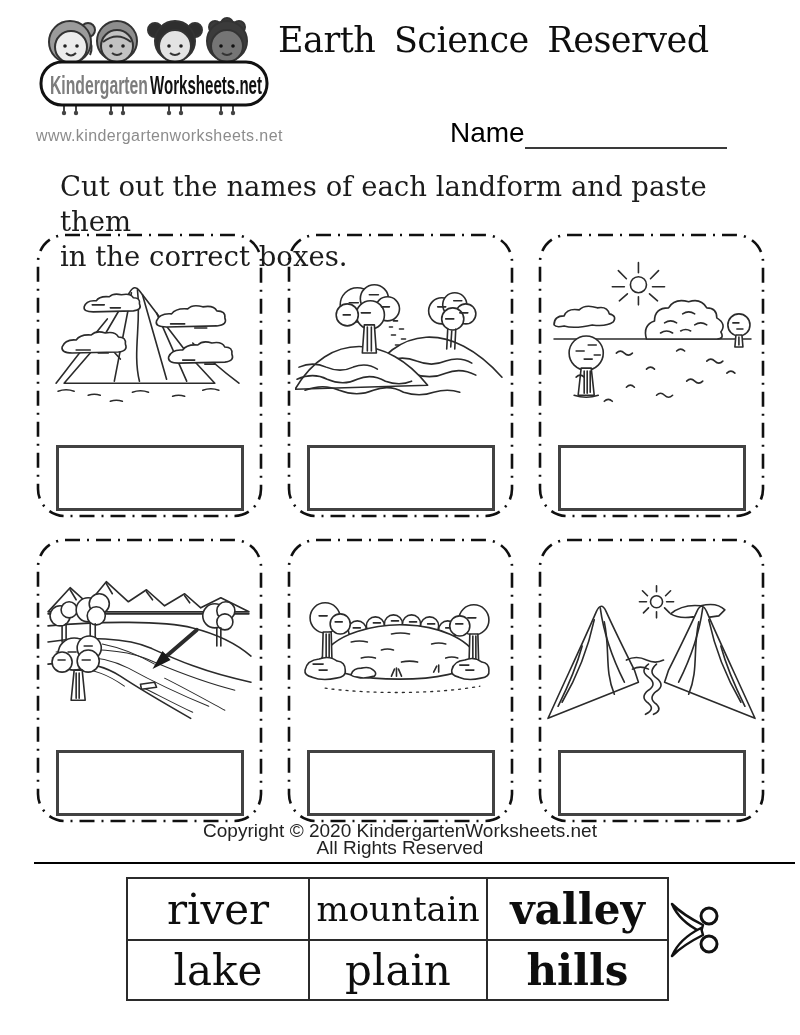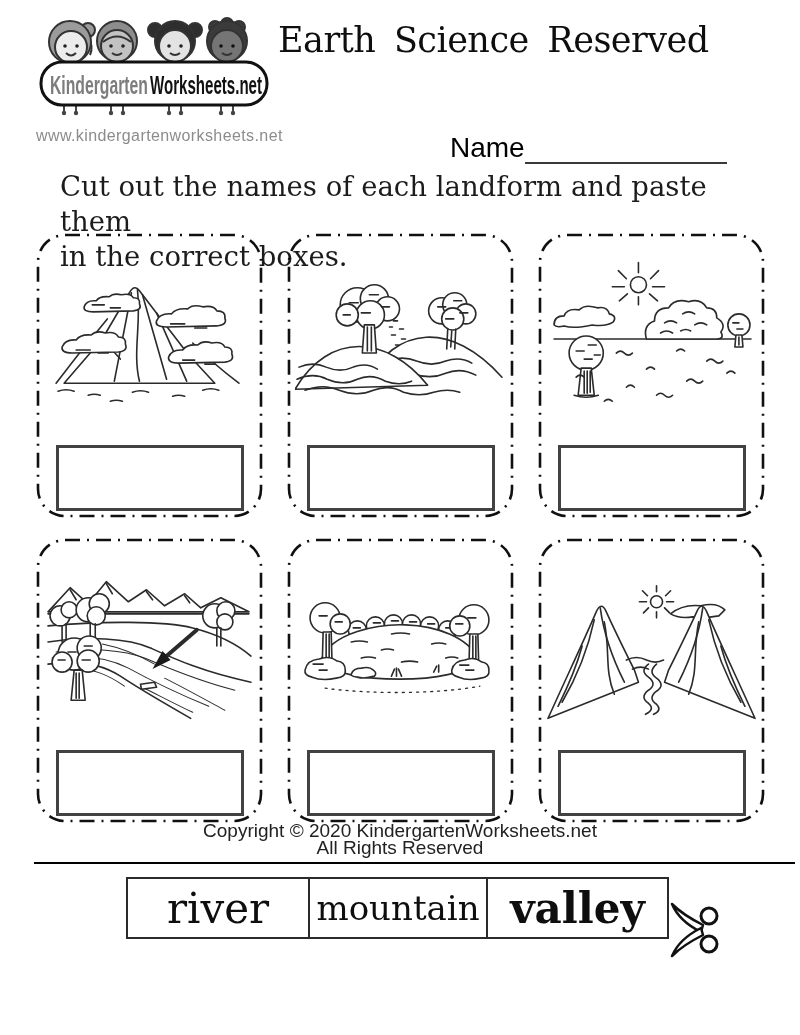--- a/index.html
+++ b/index.html
@@ -7,21 +7,21 @@
     position:relative; width:800px; height:1035px; background:#fff;
     font-family:"Liberation Sans", sans-serif; color:#111; overflow:hidden;
   }
   
   .logo { position:absolute; left:38px; top:14px; width:232px; height:102px; }
   .logo-url { position:absolute; left:36px; top:114px; width:250px;
     font-size:16px; letter-spacing:0.4px; color:#8c8c8c;margin-top:13px; }
   .title { position:absolute; left:278px; top:20px; width:500px; white-space:nowrap;
     font-family:"DejaVu Serif", serif; font-size:35px; color:#0e0e0e;
     word-spacing:8px; letter-spacing:-0.5px; }
-  .name-row { position:absolute; left:450px; top:117px; font-size:28px; color:#000;margin-top:15px; }
+  .name-row { position:absolute; left:450px; top:117px; font-size:28px; color:#000; }
   .name-line { display:inline-block; width:202px; height:30px;
     border-bottom:2.5px solid #3a3a3a; vertical-align:bottom; }
   .instructions { position:absolute; left:60px; top:155px; width:700px;
     font-family:"DejaVu Serif", serif; font-size:27.5px; line-height:35px; color:#1c1c1c;margin-top:14px; }
   
   .cards { position:absolute; left:36px; top:233px;
     display:grid; grid-template-columns:227px 227px 227px;
     grid-auto-rows:285px; column-gap:24px; row-gap:20px; }
   .card { position:relative; width:227px; height:285px; }
   .card-border { position:absolute; left:0; top:0; width:227px; height:285px; }
@@ -351,20 +351,25 @@
 
   <div class="divider"></div>
 
   <table class="word-table">
     <tbody>
         <tr>
       <td class="c1">river</td>
       <td class="c2">mountain</td>
       <td class="c3">valley</td>
     </tr>
+    <tr>
+      <td class="c1">lake</td>
+      <td class="c2">plain</td>
+      <td class="c3">hills</td>
+    </tr>
   </tbody>
     </table>
 
   <svg class="scissors" width="54" height="62" viewBox="0 0 54 62">
     <path fill="#fff" stroke="#111" stroke-width="2.5" stroke-linejoin="round" d="M34 26 C 22 20 10 12 3 5 C 8 17 18 26 32 33 Z"></path>
     <path fill="#fff" stroke="#111" stroke-width="2.5" stroke-linejoin="round" d="M34 36 C 22 42 10 50 3 57 C 8 45 18 36 32 29 Z"></path>
     <circle cx="40" cy="17" r="8" fill="#fff" stroke="#111" stroke-width="3"></circle>
     <circle cx="40" cy="45" r="8" fill="#fff" stroke="#111" stroke-width="3"></circle>
   </svg>
 

